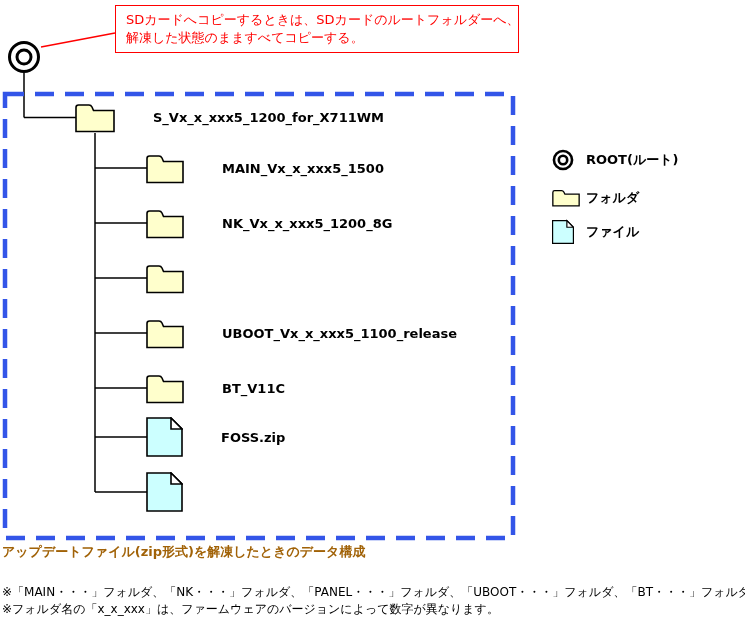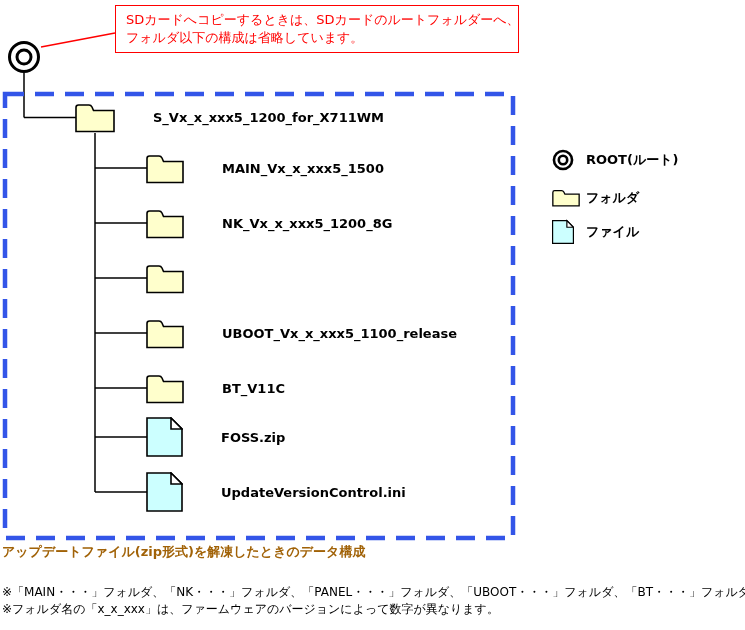--- a/index.html
+++ b/index.html
@@ -68,21 +68,21 @@
     <line x1="95" y1="333" x2="148" y2="333" stroke="#000" stroke-width="1.5"></line>
     <line x1="95" y1="388" x2="148" y2="388" stroke="#000" stroke-width="1.5"></line>
     <line x1="95" y1="437" x2="148" y2="437" stroke="#000" stroke-width="1.5"></line>
     <line x1="95" y1="492" x2="148" y2="492" stroke="#000" stroke-width="1.5"></line>
 
     <rect x="5" y="94" width="508" height="444" fill="none" stroke="#3355e8" stroke-width="4.5" stroke-dasharray="19 11"></rect>
   </svg>
 
   <div class="callout">
     <div>SDカードへコピーするときは、SDカードのルートフォルダーへ、</div>
-    <div>フォルダ以下の構成は省略しています。</div>
+    <div>解凍した状態のまますべてコピーする。</div>
   </div>
 
   <svg class="root-icon" width="34" height="34" viewBox="0 0 34 34">
     <circle cx="17" cy="17" r="14.5" fill="#fff" stroke="#000" stroke-width="3"></circle>
     <circle cx="17" cy="17" r="7" fill="#fff" stroke="#000" stroke-width="3"></circle>
   </svg>
 
   <div class="row row-s">
     <svg width="40" height="32" viewBox="0 0 40 32">
       <path d="M1,30.5 V6.5 Q1,4 3.5,4 H14 Q16,4 17,6 L18.5,9.5 H39 V30.5 Z" fill="#ffffcc" stroke="#000" stroke-width="1.6"></path>
@@ -125,21 +125,20 @@
       <path d="M1,1 H25 L36,12 V39 H1 Z" fill="#ccffff" stroke="#000" stroke-width="1.6"></path>
       <path d="M25,1 V12 H36 Z" fill="#ffffff" stroke="#000" stroke-width="1.6"></path>
     </svg>
     <span class="label">FOSS.zip</span>
   </div>
   <div class="row row-6">
     <svg width="37" height="40" viewBox="0 0 37 40">
       <path d="M1,1 H25 L36,12 V39 H1 Z" fill="#ccffff" stroke="#000" stroke-width="1.6"></path>
       <path d="M25,1 V12 H36 Z" fill="#ffffff" stroke="#000" stroke-width="1.6"></path>
     </svg>
-    <span class="label">UpdateVersionControl.ini</span>
   </div>
 
   <div class="legend-row legend-0">
     <span class="icon-box">
       <svg width="22" height="22" viewBox="0 0 34 34">
         <circle cx="17" cy="17" r="14" fill="#fff" stroke="#000" stroke-width="4"></circle>
         <circle cx="17" cy="17" r="6.5" fill="#fff" stroke="#000" stroke-width="4"></circle>
       </svg>
     </span>
     <span class="label">ROOT(ルート)</span>

